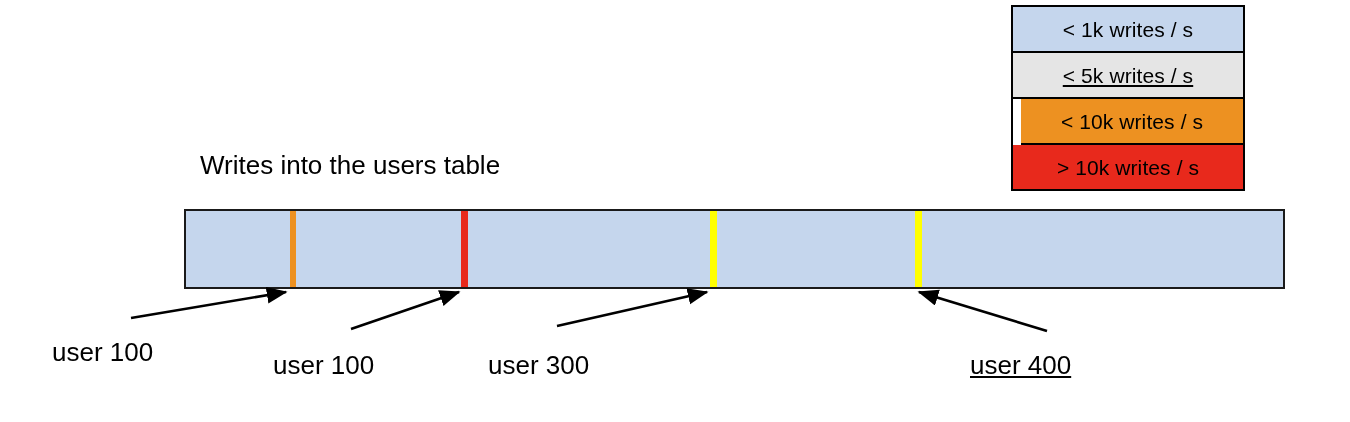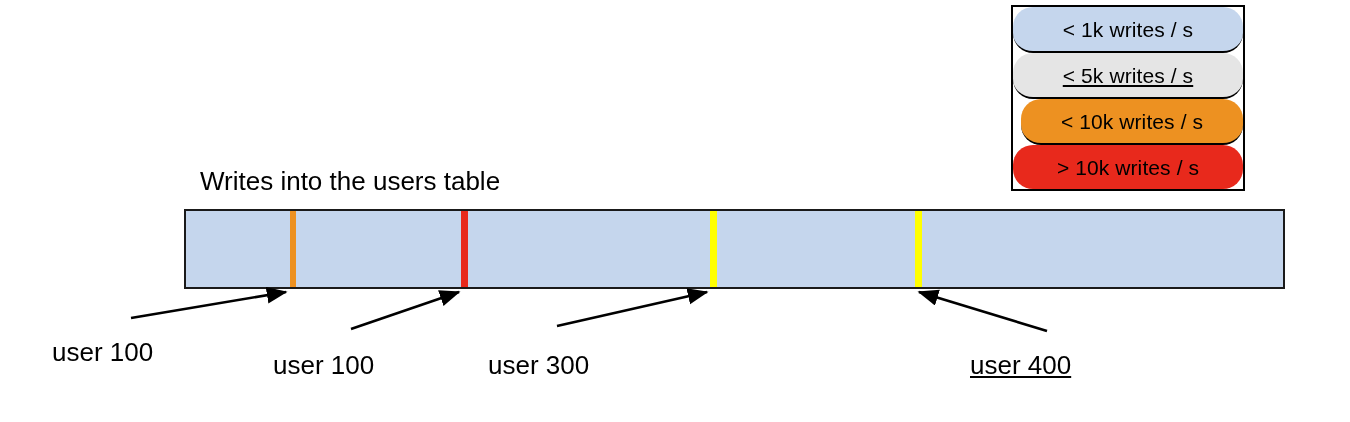--- a/index.html
+++ b/index.html
@@ -32,29 +32,28 @@
     flex: 1 1 0;
     display: flex;
     align-items: center;
     justify-content: center;
     border-bottom: 2px solid #000000;
     box-sizing: border-box;
     font-size: 21px;
     line-height: 1;
     letter-spacing: 0.1px;
     white-space: nowrap;
-    border-radius: 20px;
   }
   .legend-row:last-child { border-bottom: none; }
 
   
   #chart-title {
     position: absolute;
     left: 200px;
-    top: 168px;
+    top: 152px;
     font-size: 26px;
     line-height: 1;
     white-space: nowrap;
   }
 
   
   #bar {
     position: absolute;
     left: 184px;
     top: 209px;

